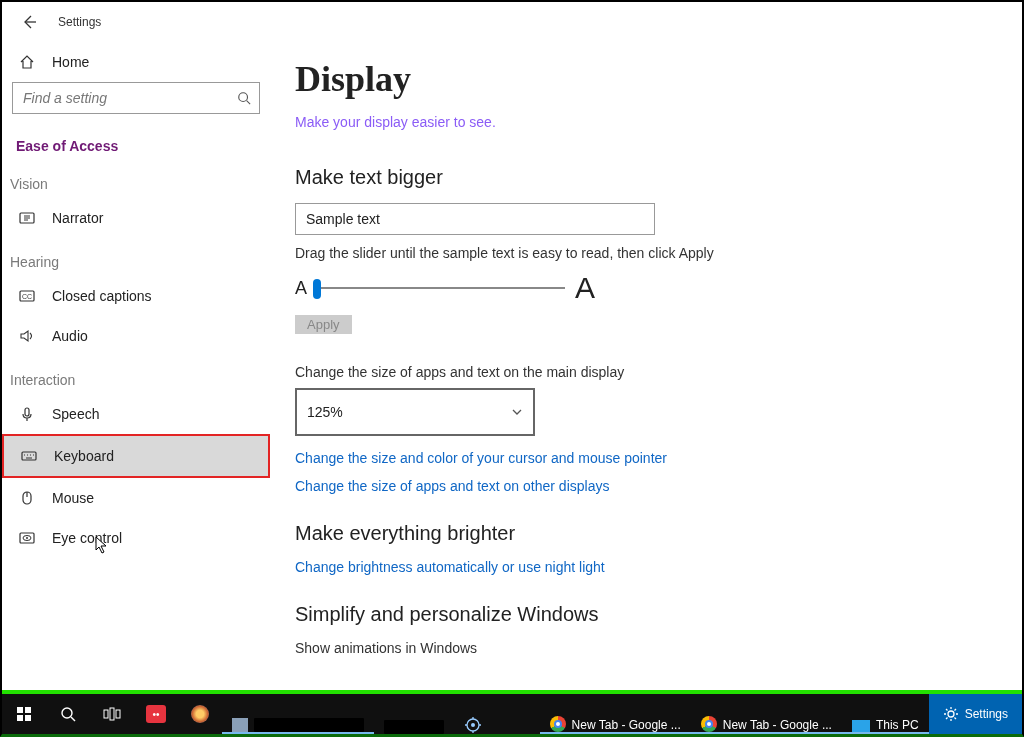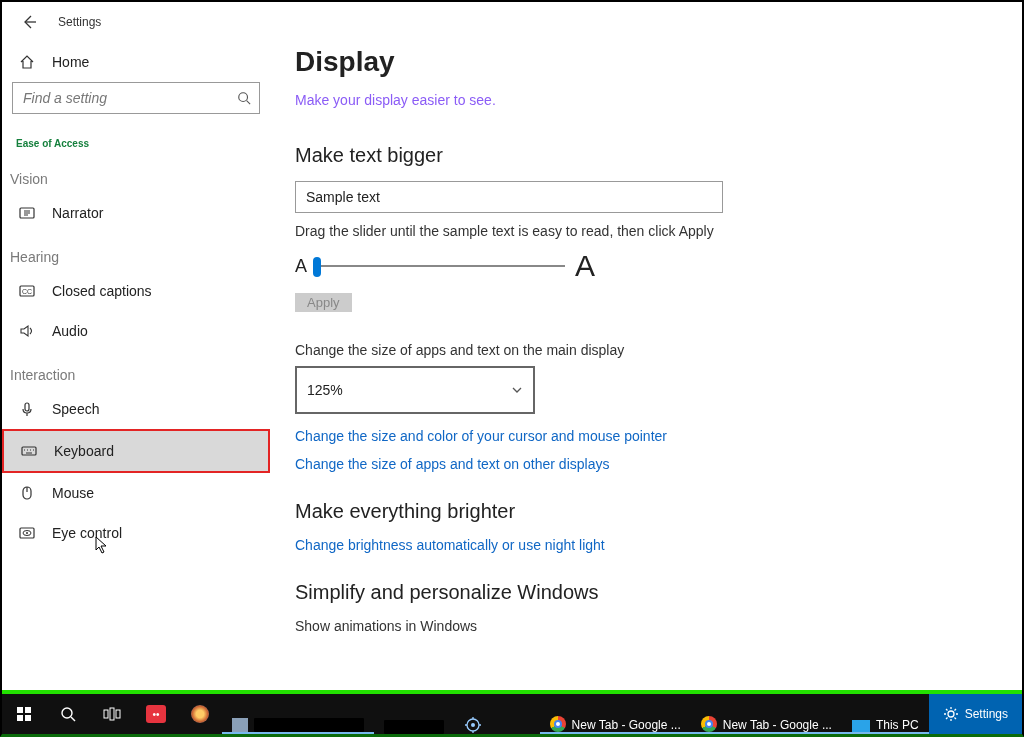--- a/index.html
+++ b/index.html
@@ -14,29 +14,29 @@
   .body { flex:1; display:flex; overflow:hidden; }
   .sidebar { width:268px; flex:0 0 268px; padding-right:0; }
   .main { flex:1; padding-left:25px; padding-right:40px; overflow:hidden; position:relative; }
   
   .nav-row { height:40px; display:flex; align-items:center; padding-left:17px; color:#222; }
   .nav-icon { width:16px; height:16px; display:flex; align-items:center; justify-content:center; margin-right:17px; color:#333; }
   .nav-label { font-size:14px; }
   .search-box { margin:0 10px 14px 10px; height:32px; border:1px solid #999; display:flex; align-items:center; padding:0 8px; }
   .search-box input { flex:1; border:none; outline:none; font-size:14px; background:transparent; color:#666; font-style:normal; }
   .search-box input::placeholder{ color:#777; font-style:italic;}
-  .group-hdr { padding:10px 0 6px 14px; font-weight:600; font-size:10px; color:#15803d; }
+  .group-hdr { padding:10px 0 6px 14px; font-weight:600; font-size:14px; color:#701a75; }
   .group-cat { padding:16px 0 6px 8px; font-size:14px; color:#7a7a7a; }
   .sidebar .nav-row.selected { background:#d9d9d9; }
   .highlight-box { border:2px solid #e32424; }
   
-  .page-title { font-size:28px; font-weight:600; margin-top:4px; margin-bottom:14px; }
+  .page-title { font-size:36px; font-weight:600; margin-top:16px; margin-bottom:14px;font-family:Liberation Serif, serif; }
   .subtitle { color:#8b5cf6; font-size:14px; margin-bottom:36px; }
   .section-title { font-size:20px; margin-bottom:14px; }
-  .sample-box { width:428px; height:32px; border:1px solid #999; display:flex; align-items:center; padding:0 10px; margin-bottom:10px; }
+  .sample-box { width:360px; height:32px; border:1px solid #999; display:flex; align-items:center; padding:0 10px; margin-bottom:10px; }
   .hint { font-size:14px; color:#333; margin-bottom:10px; }
   .slider-row { display:flex; align-items:center; width:300px; margin-bottom:10px; }
   .sA-small{ font-size:18px; margin-right:6px; }
   .sA-big{ font-size:30px; margin-left:10px; }
   .slider-track{ flex:1; height:2px; background:#888; position:relative; }
   .slider-thumb{ position:absolute; left:0; top:-8px; width:8px; height:20px; background:#0078d7; border-radius:4px; }
   .apply-btn{ display:inline-block; background:#ccc; color:#888; padding:2px 12px; font-size:13px; margin-bottom:30px; border:none; }
   .section-gap { margin-top:28px; }
   .small-text{ font-size:14px; color:#333; margin-bottom:8px; }
   .select-box{ width:240px; height:48px; border:2px solid #666; display:flex; align-items:center; justify-content:space-between; padding:0 10px; margin-bottom:14px; font-size:14px; }

